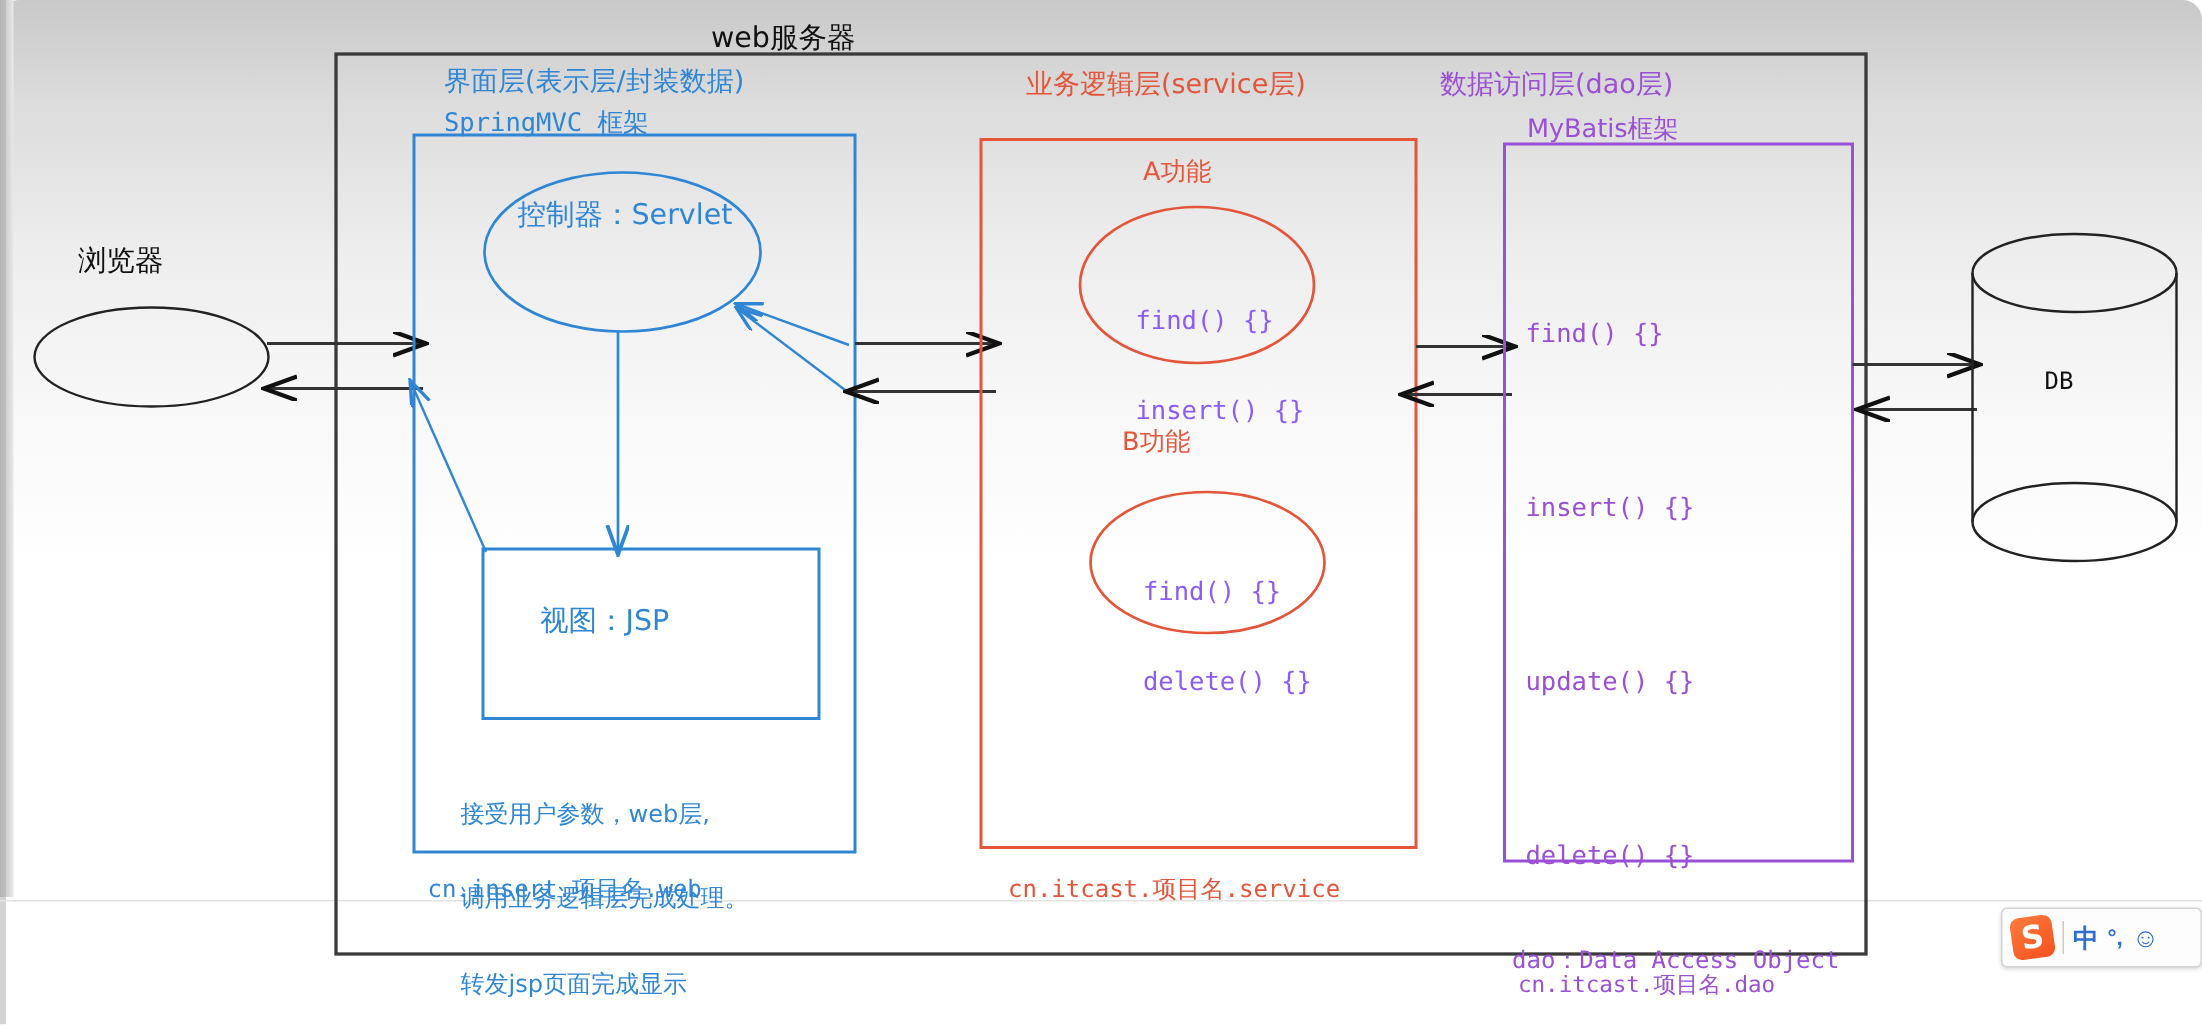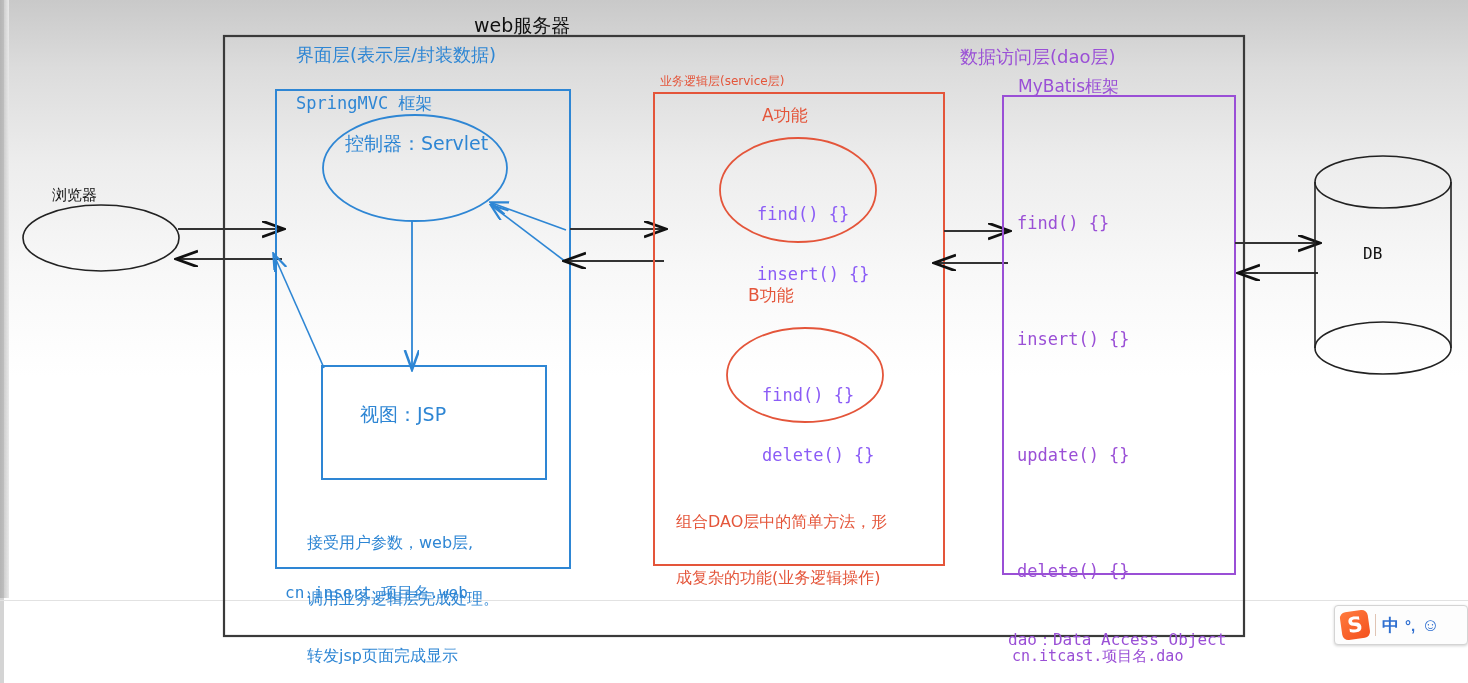--- a/index.html
+++ b/index.html
@@ -4,20 +4,21 @@
 <style>
   html,body{margin:0;padding:0;}
   body{
     width:1468px;height:683px;overflow:hidden;
     font-family:"Liberation Sans","DejaVu Sans",sans-serif;
     background:#ffffff;
   }
   #stage{
     position:relative;width:1468px;height:683px;
     background:linear-gradient(180deg,#c9c9c9 0%,#dcdcdc 10%,#ededed 24%,#f8f8f8 40%,#ffffff 55%,#ffffff 100%);
+    border-radius:13px;
   }
   .leftstrip{position:absolute;left:0;top:0;width:9px;height:598px;
     background:linear-gradient(90deg,#b9b9b9 0%,#cfcfcf 45%,#e9e9e9 100%);}
   .leftstrip2{position:absolute;left:0;top:0;width:4px;height:683px;background:#b0b0b0;opacity:.55;}
   .botline{position:absolute;left:0;top:600px;width:1468px;height:1px;background:#e2e2e2;}
 
   svg.layer{position:absolute;left:0;top:0;width:1468px;height:683px;overflow:visible;}
 
   .lbl{position:absolute;white-space:pre;line-height:1.18;}
   .mono{font-family:"DejaVu Sans Mono","Liberation Mono",monospace;}
@@ -105,55 +106,52 @@
       <path d="M1315,182 L1315,348" fill="none" stroke="#222" stroke-width="1.6"></path>
       <path d="M1451,182 L1451,348" fill="none" stroke="#222" stroke-width="1.6"></path>
       <ellipse cx="1383" cy="182" rx="68" ry="26" fill="none" stroke="#222" stroke-width="1.6"></ellipse>
       <path d="M1315,348 A68,26 0 0 0 1451,348" fill="none" stroke="#222" stroke-width="1.6"></path>
       <path d="M1315,348 A68,26 0 0 1 1451,348" fill="none" stroke="#222" stroke-width="1.6"></path>
     </g>
   </svg>
 
   <div class="lbl cjk c-black" style="left:474px;top:14px;font-size:19px;">web服务器</div>
 
-  <div class="lbl cjk c-black" style="left:52px;top:163px;font-size:15px;margin-top:24px;">浏览器</div>
+  <div class="lbl cjk c-black" style="left:52px;top:163px;font-size:19px;">浏览器</div>
 
   <div class="lbl mono c-black" style="left:1363px;top:245px;font-size:16px;">DB</div>
 
   <div class="lbl cjk c-blue" style="left:296px;top:44px;font-size:18px;">界面层(表示层/封装数据)</div>
-  <div class="lbl mono c-blue" style="left:296px;top:72px;font-size:17px;margin-top:21px;">SpringMVC 框架</div>
+  <div class="lbl mono c-blue" style="left:296px;top:72px;font-size:17px;">SpringMVC 框架</div>
   <div class="lbl cjk c-blue" style="left:345px;top:132px;font-size:19px;">控制器：Servlet</div>
   <div class="lbl cjk c-blue" style="left:360px;top:403px;font-size:19px;">视图：JSP</div>
 
   <div class="lbl cjk c-blue" style="left:307px;top:496px;font-size:16px;">
     <div>接受用户参数，web层,</div>
     <div>调用业务逻辑层完成处理。</div>
     <div>转发jsp页面完成显示</div>
   </div>
 
   <div class="lbl mono c-blue" style="left:285px;top:584px;font-size:16px;">cn.insert.项目名.web</div>
 
-  <div class="lbl cjk c-red" style="left:660px;top:46px;font-size:12px;margin-top:28px;">业务逻辑层(service层)</div>
+  <div class="lbl cjk c-red" style="left:684px;top:46px;font-size:18px;">业务逻辑层(service层)</div>
   <div class="lbl cjk c-red" style="left:762px;top:105px;font-size:17px;">A功能</div>
   <div class="lbl mono c-violet" style="left:757px;top:164px;font-size:17px;">
     <div>find() {}</div>
     <div>insert() {}</div>
   </div>
 
   <div class="lbl cjk c-red" style="left:748px;top:285px;font-size:17px;">B功能</div>
   <div class="lbl mono c-violet" style="left:762px;top:345px;font-size:17px;">
     <div>find() {}</div>
     <div>delete() {}</div>
   </div>
 
-  <div class="lbl cjk c-red" style="left:676px;top:475px;font-size:16px;">
-    <div>组合DAO层中的简单方法，形</div>
-    <div>成复杂的功能(业务逻辑操作)</div>
-  </div>
 
+  <div class="lbl mono c-red" style="left:672px;top:584px;font-size:16px;">cn.itcast.项目名.service</div>
 
   <div class="lbl cjk c-purple" style="left:960px;top:46px;font-size:18px;">数据访问层(dao层)</div>
   <div class="lbl cjk c-purple" style="left:1018px;top:76px;font-size:17px;">MyBatis框架</div>
 
   <div class="lbl mono c-purple" style="left:1017px;top:126px;font-size:17px;line-height:2.28;">
     <div>find() {}</div>
     <div>insert() {}</div>
     <div>update() {}</div>
     <div>delete() {}</div>
   </div>

